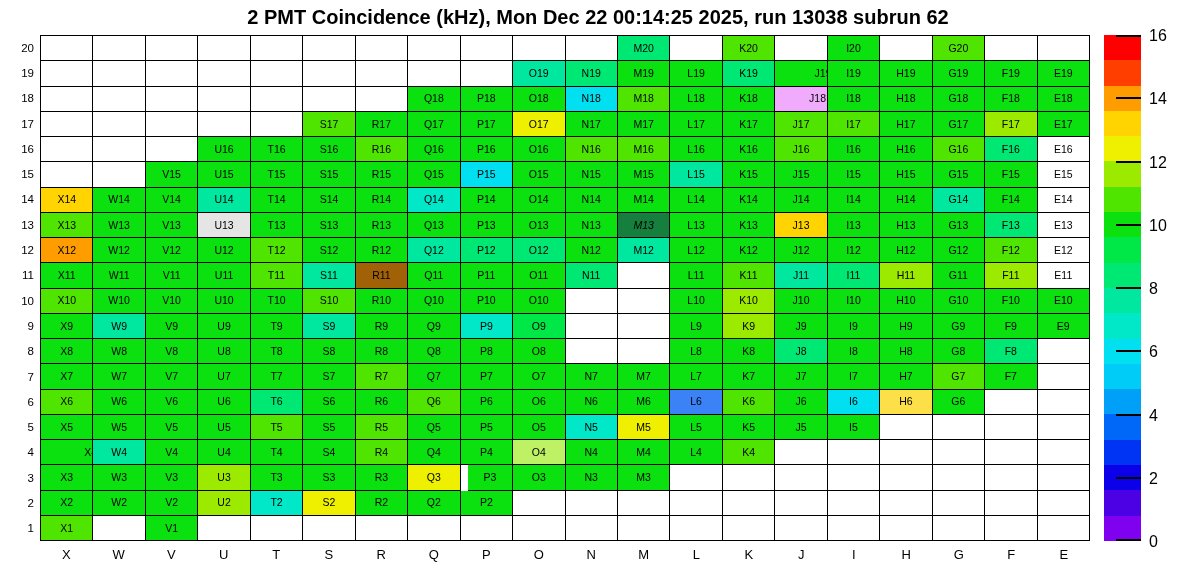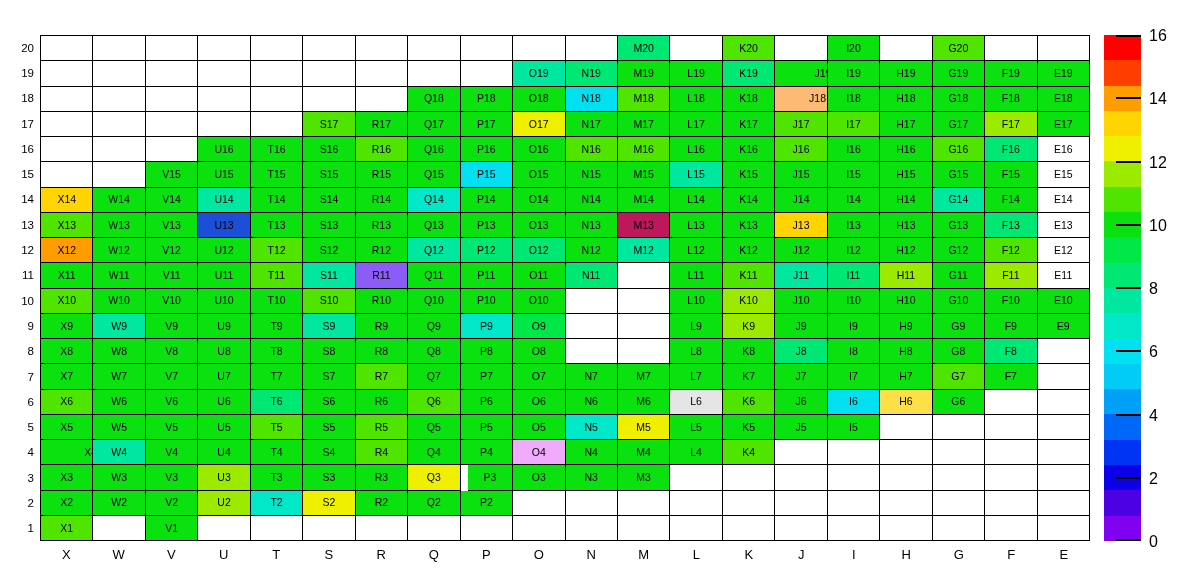--- a/index.html
+++ b/index.html
@@ -18,20 +18,21 @@
   .cbar{position:absolute;left:1104px;top:35px;width:37px;height:506px;
         display:flex;flex-direction:column;}
   .cband{flex:1 1 0;}
   .ctick{position:absolute;height:2px;background:#000;}
   .clab{position:absolute;font-size:16px;}
 </style>
 </head>
 <body>
 
 <div class="canvas">
+  <div class="title">2 PMT Coincidence (kHz), Mon Dec 22 00:14:25 2025, run 13038 subrun 62</div>
   <div class="plot" id="plot">
       <div class="cell" style="background: rgb(255, 255, 255);"></div>
       <div class="cell" style="background: rgb(255, 255, 255);"></div>
       <div class="cell" style="background: rgb(255, 255, 255);"></div>
       <div class="cell" style="background: rgb(255, 255, 255);"></div>
       <div class="cell" style="background: rgb(255, 255, 255);"></div>
       <div class="cell" style="background: rgb(255, 255, 255);"></div>
       <div class="cell" style="background: rgb(255, 255, 255);"></div>
       <div class="cell" style="background: rgb(255, 255, 255);"></div>
       <div class="cell" style="background: rgb(255, 255, 255);"></div>
@@ -73,21 +74,21 @@
       <div class="cell" style="background: rgb(255, 255, 255);"></div>
       <div class="cell" style="background: rgb(255, 255, 255);"></div>
       <div class="cell" style="background: rgb(255, 255, 255);"></div>
       <div class="cell" style="background: rgb(10, 225, 14);">Q18</div>
       <div class="cell" style="background: rgb(10, 225, 14);">P18</div>
       <div class="cell" style="background: rgb(10, 225, 14);">O18</div>
       <div class="cell" style="background: rgb(0, 224, 240);">N18</div>
       <div class="cell" style="background: rgb(80, 229, 0);">M18</div>
       <div class="cell" style="background: rgb(10, 225, 14);">L18</div>
       <div class="cell" style="background: rgb(10, 225, 14);">K18</div>
-      <div class="cell" style="background: #fdba74; padding-left: 33px;">J18</div>
+      <div class="cell" style="background: #f0abfc; padding-left: 33px;">J18</div>
       <div class="cell" style="background: rgb(10, 225, 14);">I18</div>
       <div class="cell" style="background: rgb(10, 225, 14);">H18</div>
       <div class="cell" style="background: rgb(10, 225, 14);">G18</div>
       <div class="cell" style="background: rgb(10, 225, 14);">F18</div>
       <div class="cell" style="background: rgb(10, 225, 14);">E18</div>
       <div class="cell" style="background: rgb(255, 255, 255);"></div>
       <div class="cell" style="background: rgb(255, 255, 255);"></div>
       <div class="cell" style="background: rgb(255, 255, 255);"></div>
       <div class="cell" style="background: rgb(255, 255, 255);"></div>
       <div class="cell" style="background: rgb(255, 255, 255);"></div>
@@ -162,29 +163,29 @@
       <div class="cell" style="background: rgb(10, 225, 14);">K14</div>
       <div class="cell" style="background: rgb(10, 225, 14);">J14</div>
       <div class="cell" style="background: rgb(10, 225, 14);">I14</div>
       <div class="cell" style="background: rgb(10, 225, 14);">H14</div>
       <div class="cell" style="background: rgb(0, 232, 160);">G14</div>
       <div class="cell" style="background: rgb(10, 225, 14);">F14</div>
       <div class="cell" style="background: rgb(255, 255, 255);">E14</div>
       <div class="cell" style="background: rgb(80, 229, 0);">X13</div>
       <div class="cell" style="background: rgb(10, 225, 14);">W13</div>
       <div class="cell" style="background: rgb(10, 225, 14);">V13</div>
-      <div class="cell" style="background: #1d4ed8;">U13</div>
+      <div class="cell" style="background: #e5e5e5;">U13</div>
       <div class="cell" style="background: rgb(10, 225, 14);">T13</div>
       <div class="cell" style="background: rgb(10, 225, 14);">S13</div>
       <div class="cell" style="background: rgb(10, 225, 14);">R13</div>
       <div class="cell" style="background: rgb(10, 225, 14);">Q13</div>
       <div class="cell" style="background: rgb(10, 225, 14);">P13</div>
       <div class="cell" style="background: rgb(10, 225, 14);">O13</div>
       <div class="cell" style="background: rgb(10, 225, 14);">N13</div>
-      <div class="cell" style="background: #be185d;">M13</div>
+      <div class="cell" style="background: #15803d; font-style: italic;">M13</div>
       <div class="cell" style="background: rgb(10, 225, 14);">L13</div>
       <div class="cell" style="background: rgb(10, 225, 14);">K13</div>
       <div class="cell" style="background: rgb(255, 212, 0);">J13</div>
       <div class="cell" style="background: rgb(10, 225, 14);">I13</div>
       <div class="cell" style="background: rgb(10, 225, 14);">H13</div>
       <div class="cell" style="background: rgb(10, 225, 14);">G13</div>
       <div class="cell" style="background: rgb(0, 232, 116);">F13</div>
       <div class="cell" style="background: rgb(255, 255, 255);">E13</div>
       <div class="cell" style="background: rgb(255, 156, 0);">X12</div>
       <div class="cell" style="background: rgb(10, 225, 14);">W12</div>
@@ -205,21 +206,21 @@
       <div class="cell" style="background: rgb(10, 225, 14);">H12</div>
       <div class="cell" style="background: rgb(10, 225, 14);">G12</div>
       <div class="cell" style="background: rgb(80, 229, 0);">F12</div>
       <div class="cell" style="background: rgb(255, 255, 255);">E12</div>
       <div class="cell" style="background: rgb(10, 225, 14);">X11</div>
       <div class="cell" style="background: rgb(10, 225, 14);">W11</div>
       <div class="cell" style="background: rgb(10, 225, 14);">V11</div>
       <div class="cell" style="background: rgb(10, 225, 14);">U11</div>
       <div class="cell" style="background: rgb(80, 229, 0);">T11</div>
       <div class="cell" style="background: rgb(0, 232, 160);">S11</div>
-      <div class="cell" style="background: #8b5cf6;">R11</div>
+      <div class="cell" style="background: #a16207;">R11</div>
       <div class="cell" style="background: rgb(10, 225, 14);">Q11</div>
       <div class="cell" style="background: rgb(10, 225, 14);">P11</div>
       <div class="cell" style="background: rgb(10, 225, 14);">O11</div>
       <div class="cell" style="background: rgb(0, 232, 116);">N11</div>
       <div class="cell" style="background: rgb(255, 255, 255);"></div>
       <div class="cell" style="background: rgb(10, 225, 14);">L11</div>
       <div class="cell" style="background: rgb(80, 229, 0);">K11</div>
       <div class="cell" style="background: rgb(0, 232, 160);">J11</div>
       <div class="cell" style="background: rgb(0, 232, 116);">I11</div>
       <div class="cell" style="background: rgb(156, 234, 0);">H11</div>
@@ -311,21 +312,21 @@
       <div class="cell" style="background: rgb(10, 225, 14);">V6</div>
       <div class="cell" style="background: rgb(10, 225, 14);">U6</div>
       <div class="cell" style="background: rgb(0, 232, 116);">T6</div>
       <div class="cell" style="background: rgb(10, 225, 14);">S6</div>
       <div class="cell" style="background: rgb(10, 225, 14);">R6</div>
       <div class="cell" style="background: rgb(80, 229, 0);">Q6</div>
       <div class="cell" style="background: rgb(10, 225, 14);">P6</div>
       <div class="cell" style="background: rgb(10, 225, 14);">O6</div>
       <div class="cell" style="background: rgb(10, 225, 14);">N6</div>
       <div class="cell" style="background: rgb(10, 225, 14);">M6</div>
-      <div class="cell" style="background: #e5e5e5;">L6</div>
+      <div class="cell" style="background: #3b82f6;">L6</div>
       <div class="cell" style="background: rgb(80, 229, 0);">K6</div>
       <div class="cell" style="background: rgb(10, 225, 14);">J6</div>
       <div class="cell" style="background: rgb(0, 224, 240);">I6</div>
       <div class="cell" style="background: #fde047;">H6</div>
       <div class="cell" style="background: rgb(10, 225, 14);">G6</div>
       <div class="cell" style="background: rgb(255, 255, 255);"></div>
       <div class="cell" style="background: rgb(255, 255, 255);"></div>
       <div class="cell" style="background: rgb(10, 225, 14);">X5</div>
       <div class="cell" style="background: rgb(10, 225, 14);">W5</div>
       <div class="cell" style="background: rgb(10, 225, 14);">V5</div>
@@ -348,21 +349,21 @@
       <div class="cell" style="background: rgb(255, 255, 255);"></div>
       <div class="cell" style="background: rgb(10, 225, 14); padding-left: 48px;">X4</div>
       <div class="cell" style="background: rgb(0, 232, 160);">W4</div>
       <div class="cell" style="background: rgb(10, 225, 14);">V4</div>
       <div class="cell" style="background: rgb(10, 225, 14);">U4</div>
       <div class="cell" style="background: rgb(10, 225, 14);">T4</div>
       <div class="cell" style="background: rgb(10, 225, 14);">S4</div>
       <div class="cell" style="background: rgb(80, 229, 0);">R4</div>
       <div class="cell" style="background: rgb(10, 225, 14);">Q4</div>
       <div class="cell" style="background: rgb(10, 225, 14);">P4</div>
-      <div class="cell" style="background: #f0abfc;">O4</div>
+      <div class="cell" style="background: #bef264;">O4</div>
       <div class="cell" style="background: rgb(10, 225, 14);">N4</div>
       <div class="cell" style="background: rgb(10, 225, 14);">M4</div>
       <div class="cell" style="background: rgb(10, 225, 14);">L4</div>
       <div class="cell" style="background: rgb(80, 229, 0);">K4</div>
       <div class="cell" style="background: rgb(255, 255, 255);"></div>
       <div class="cell" style="background: rgb(255, 255, 255);"></div>
       <div class="cell" style="background: rgb(255, 255, 255);"></div>
       <div class="cell" style="background: rgb(255, 255, 255);"></div>
       <div class="cell" style="background: rgb(255, 255, 255);"></div>
       <div class="cell" style="background: rgb(255, 255, 255);"></div>

